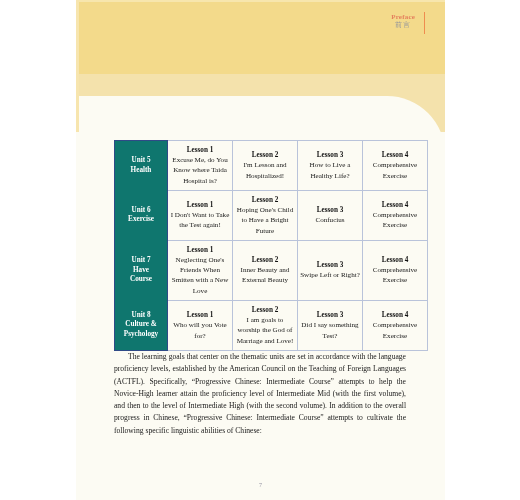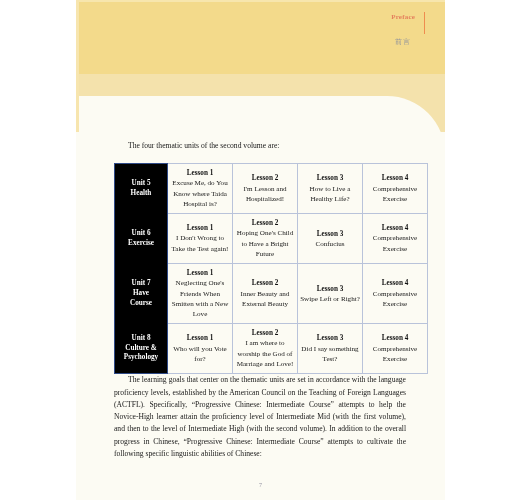--- a/index.html
+++ b/index.html
@@ -84,21 +84,21 @@
     font-size: 7px;
     font-weight: bold;
     color: #e4815d;
     letter-spacing: 0.2px;
   }
   #running-head .zh {
     font-family: "DejaVu Sans", sans-serif;
     font-size: 7px;
     color: #9a9a9a;
     letter-spacing: 1px;
-    margin-top: 17px;
+    margin-top: 0;
   }
   #head-rule {
     position: absolute;
     right: 20px;
     top: 12px;
     width: 1.5px;
     height: 22px;
     background: #ef8c4f;
   }
 
@@ -133,21 +133,21 @@
     table-layout: fixed;
     border: 1.6px solid #2f4a87;
   }
   table#units-table td {
     border: 0.7px solid #b9c3da;
     vertical-align: middle;
     text-align: center;
     padding: 4px 2px;
   }
   td.unit-cell {
-    background: #000000;
+    background: #0f766e;
     color: #ffffff;
     font-weight: bold;
     font-size: 7.2px;
     line-height: 1.35;
     width: 48px;
     border-right: 1.6px solid #2f4a87 !important;
     border-left: none !important;
     border-top: none !important;
     border-bottom: none !important;
   }
@@ -192,21 +192,20 @@
   <div id="spine"></div>
 
   <div id="head-rule"></div>
   <div id="running-head">
     <div class="en">Preface</div>
     <div class="zh">前言</div>
   </div>
 
   <div id="content">
 
-    <p class="para intro">The four thematic units of the second volume are:</p>
 
     <table id="units-table">
       <tbody>
 
         <tr>
           <td class="unit-cell">
             <span>Unit 5</span><br>
             <span>Health</span>
           </td>
           <td class="lesson-cell">
@@ -227,21 +226,21 @@
           </td>
         </tr>
 
         <tr>
           <td class="unit-cell">
             <span>Unit 6</span><br>
             <span>Exercise</span>
           </td>
           <td class="lesson-cell">
             <span class="lesson-no">Lesson 1</span>
-            <span class="lesson-title">I Don't Wrong to Take the Test again!</span>
+            <span class="lesson-title">I Don't Want to Take the Test again!</span>
           </td>
           <td class="lesson-cell">
             <span class="lesson-no">Lesson 2</span>
             <span class="lesson-title">Hoping One's Child to Have a Bright Future</span>
           </td>
           <td class="lesson-cell">
             <span class="lesson-no">Lesson 3</span>
             <span class="lesson-title">Confucius</span>
           </td>
           <td class="lesson-cell">
@@ -279,21 +278,21 @@
             <span>Unit 8</span><br>
             <span>Culture &amp;</span><br>
             <span>Psychology</span>
           </td>
           <td class="lesson-cell">
             <span class="lesson-no">Lesson 1</span>
             <span class="lesson-title">Who will you Vote for?</span>
           </td>
           <td class="lesson-cell">
             <span class="lesson-no">Lesson 2</span>
-            <span class="lesson-title">I am where to worship the God of Marriage and Love!</span>
+            <span class="lesson-title">I am goals to worship the God of Marriage and Love!</span>
           </td>
           <td class="lesson-cell">
             <span class="lesson-no">Lesson 3</span>
             <span class="lesson-title">Did I say something Test?</span>
           </td>
           <td class="lesson-cell">
             <span class="lesson-no">Lesson 4</span>
             <span class="lesson-title">Comprehensive Exercise</span>
           </td>
         </tr>

